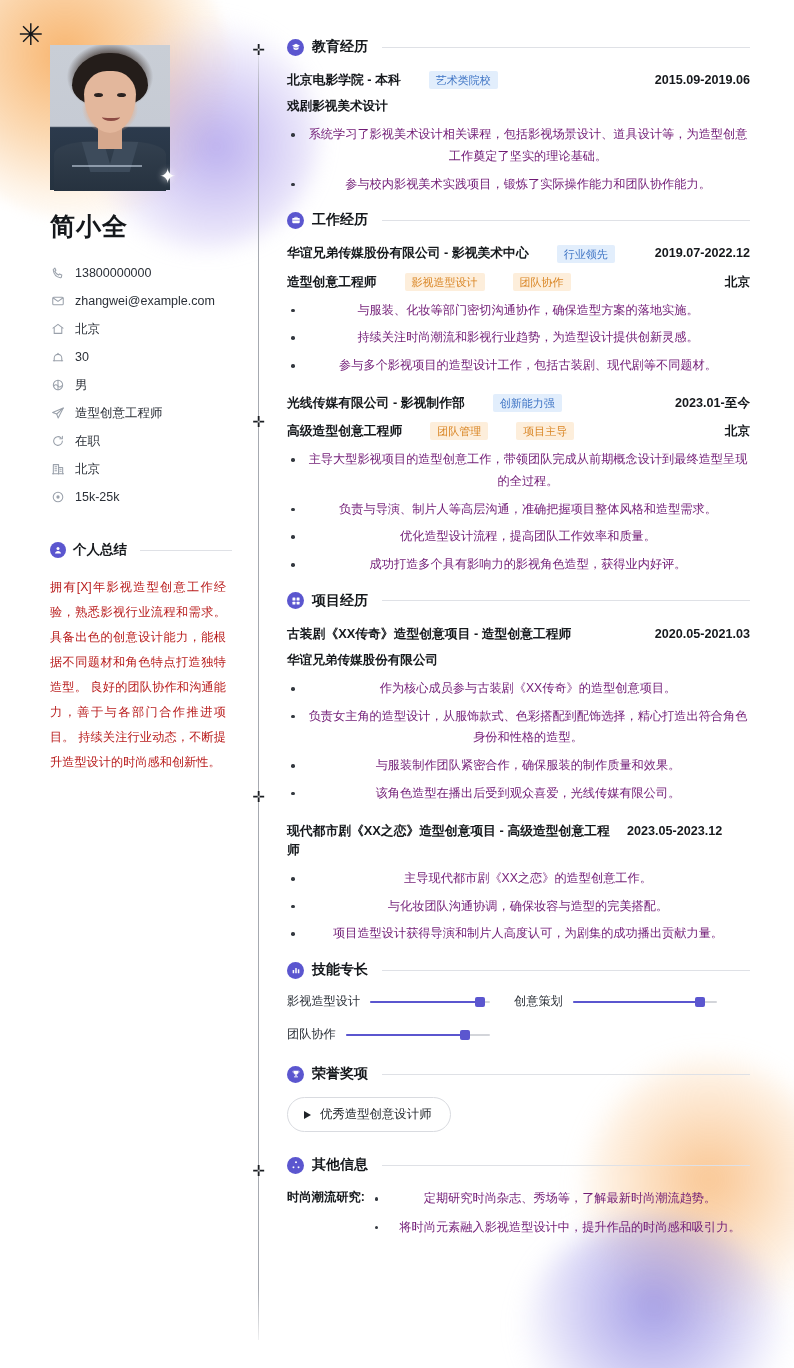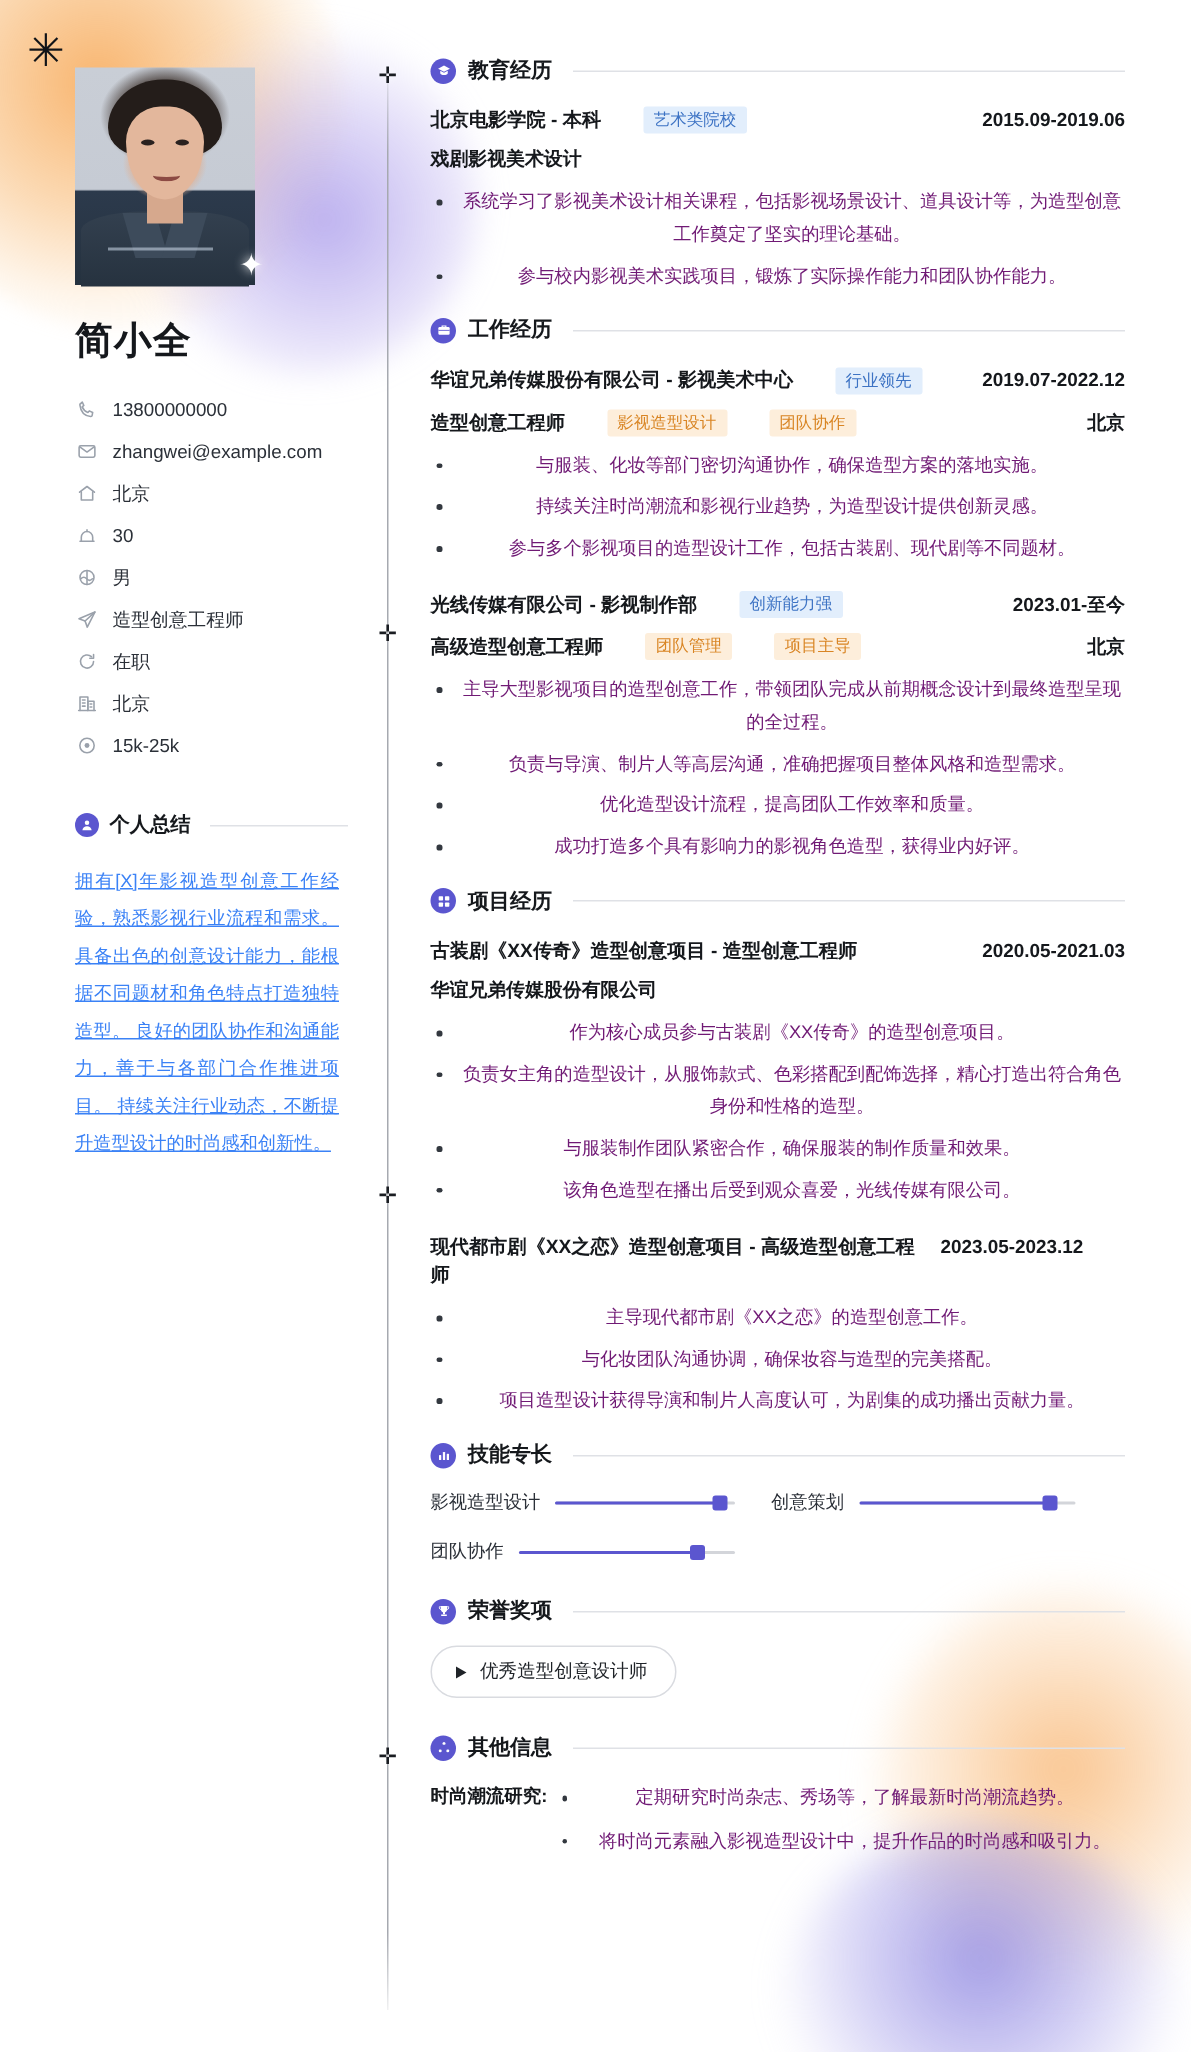--- a/index.html
+++ b/index.html
@@ -140,22 +140,22 @@
   .side-section { margin-top: 30px; margin-left: 2px; }
   .side-sec-head { display: flex; align-items: center; gap: 7px; }
   .sec-badge {
     width: 16px; height: 16px; flex: 0 0 16px; border-radius: 50%;
     background: #5b56cf; display: flex; align-items: center; justify-content: center;
   }
   .sec-badge svg { width: 10px; height: 10px; display: block; fill: #ffffff; }
   .sec-title { font-size: 13.5px; font-weight: 700; color: #15181c; white-space: nowrap; }
   .sec-rule { flex: 1 1 auto; height: 1px; background: #dfe1e6; margin-left: 6px; }
   .summary-text {
-    margin-top: 16px; font-size: 12.2px; line-height: 2.05; color: #3b82f6;
-    width: 176px; text-align: justify; text-decoration: underline;
+    margin-top: 16px; font-size: 12.2px; line-height: 2.05; color: #b91c1c;
+    width: 176px; text-align: justify;
   }
 
   
   .v-line {
     position: absolute; left: 0px; top: 50px; bottom: 28px; width: 1px;
     background: linear-gradient(180deg, rgba(160,163,170,0.15) 0%, #a6a9b0 4%, #a6a9b0 96%, rgba(160,163,170,0.15) 100%);
   }
   .plus-tick {
     position: absolute; left: -8px; width: 17px; height: 17px;
     color: #1a1d22; font-size: 15px; line-height: 17px; text-align: center;

